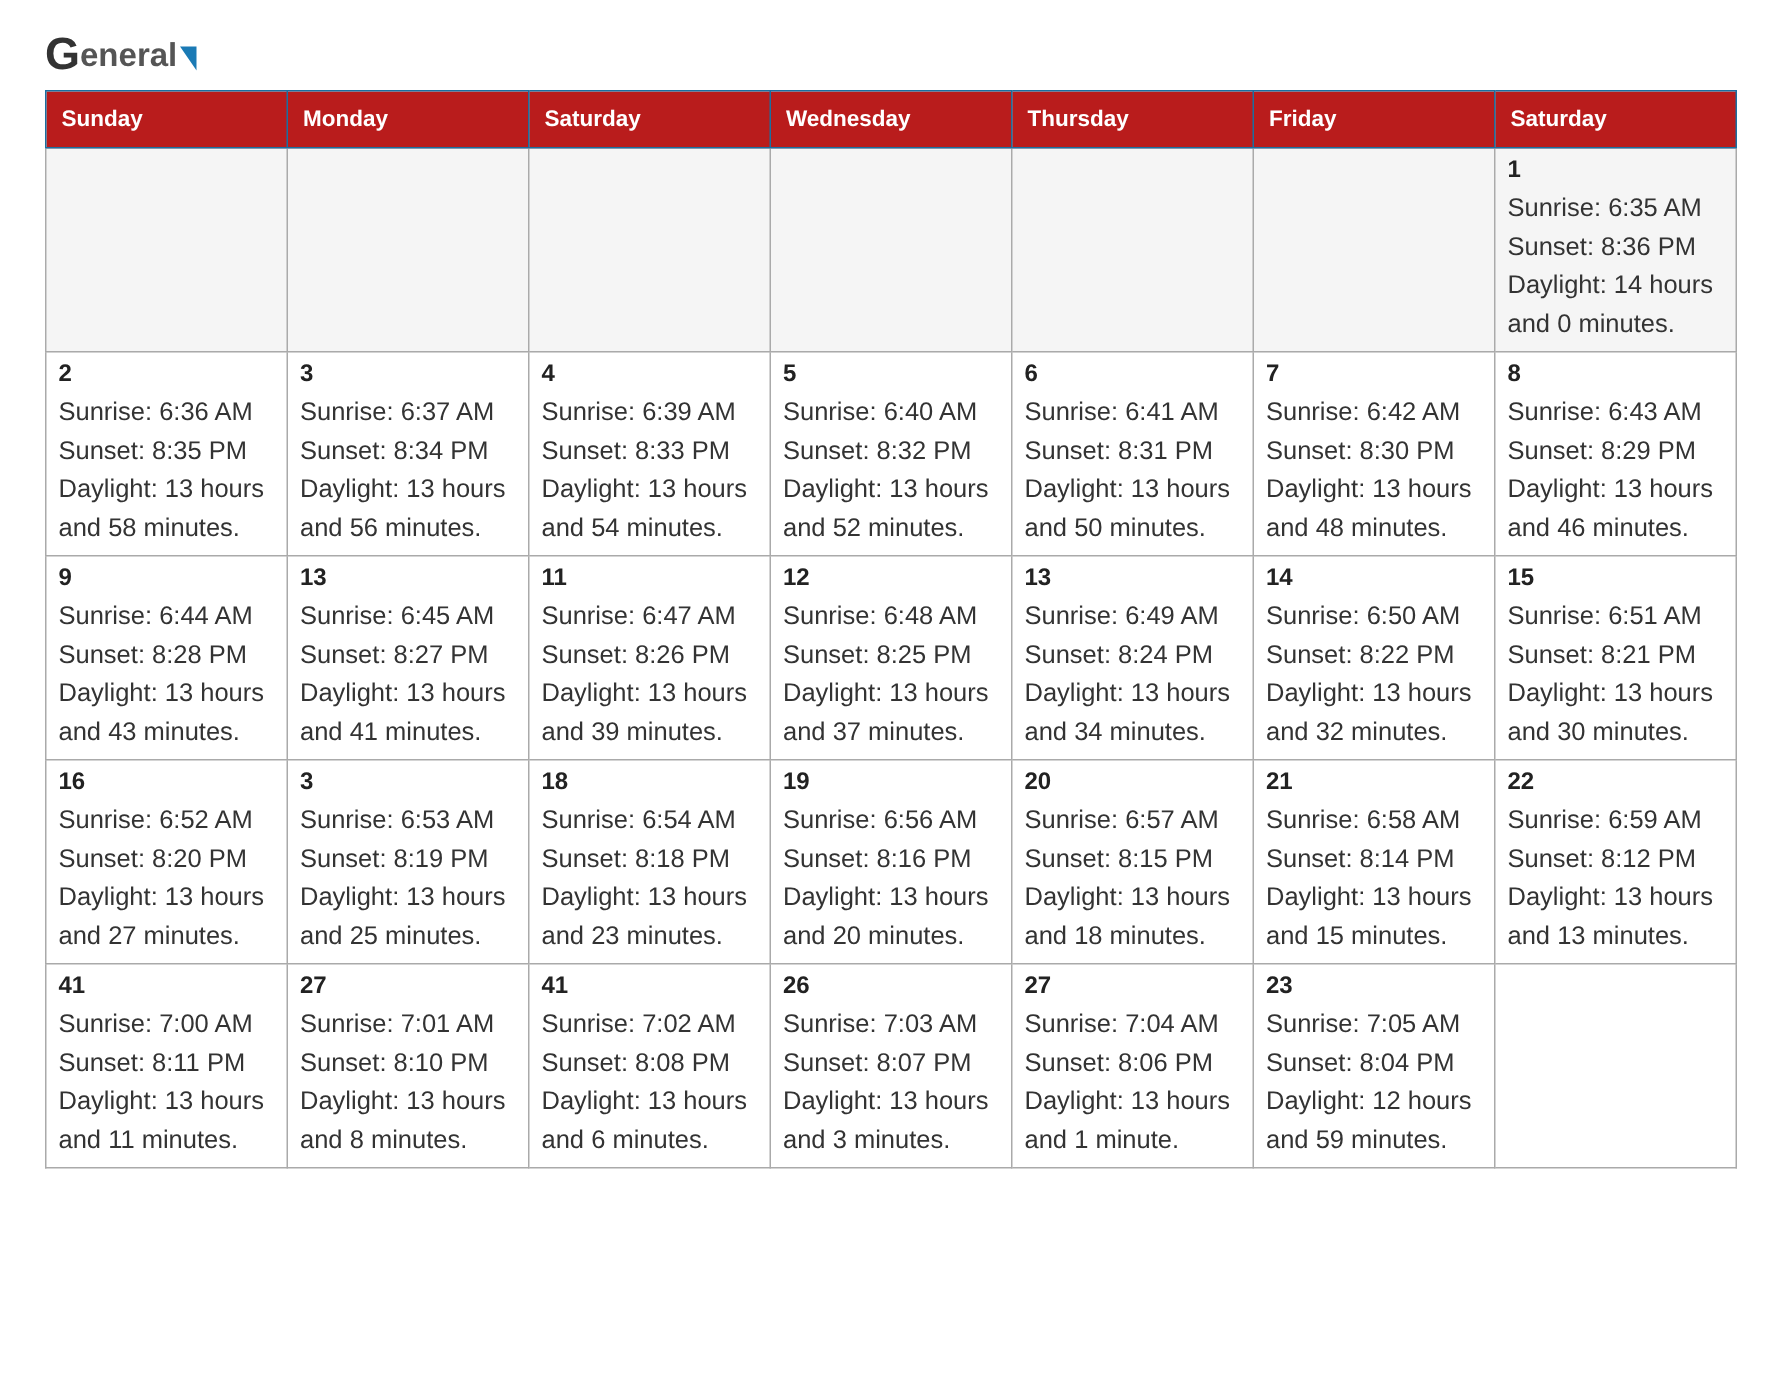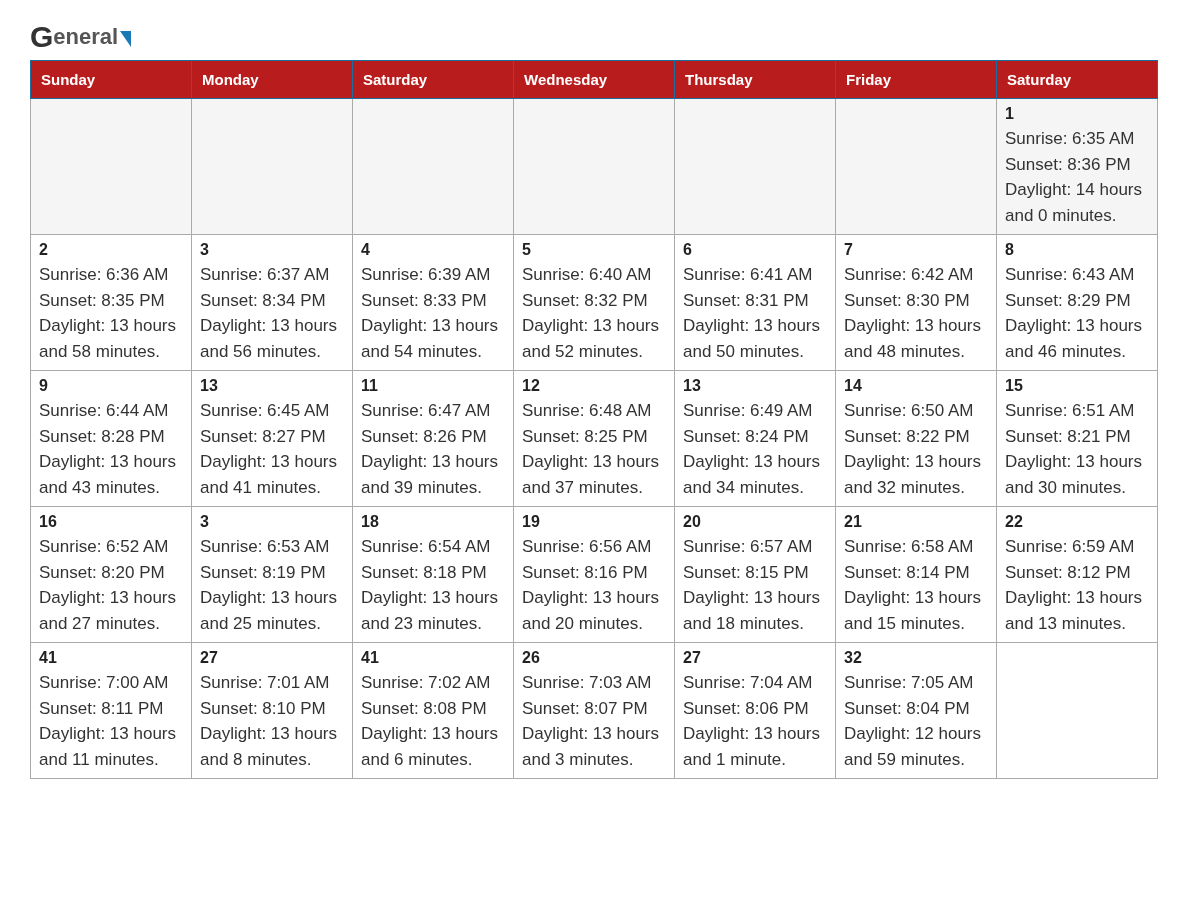--- a/index.html
+++ b/index.html
@@ -256,19 +256,19 @@
         </td>
         <td>
           <span class="day-num">26</span>
           <div class="sun-info">Sunrise: 7:03 AM<br>Sunset: 8:07 PM<br>Daylight: 13 hours and 3 minutes.</div>
         </td>
         <td>
           <span class="day-num">27</span>
           <div class="sun-info">Sunrise: 7:04 AM<br>Sunset: 8:06 PM<br>Daylight: 13 hours and 1 minute.</div>
         </td>
         <td>
-          <span class="day-num">32</span>
+          <span class="day-num">23</span>
           <div class="sun-info">Sunrise: 7:05 AM<br>Sunset: 8:04 PM<br>Daylight: 12 hours and 59 minutes.</div>
         </td>
         <td></td>
       </tr>
     </tbody>
 </table>
 
 </body></html>

